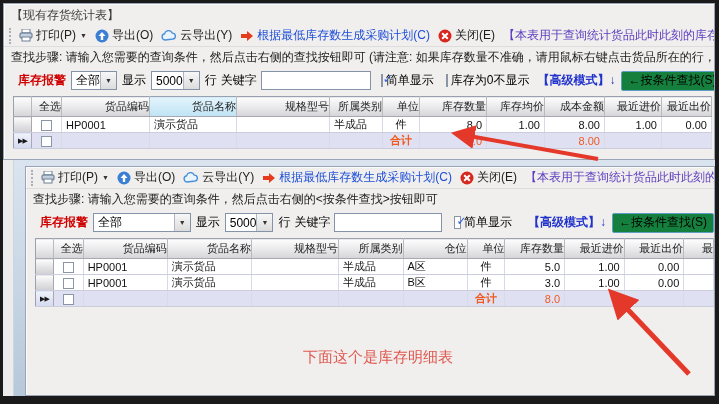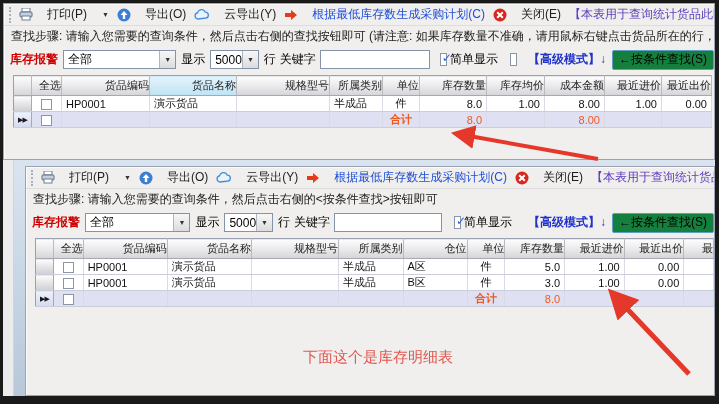--- a/index.html
+++ b/index.html
@@ -15,28 +15,28 @@
   .panel { position:absolute; background:#f0efed; border:1px solid #9aa4b4;
     box-shadow:inset 1px 1px 0 #fbfbfb; overflow:hidden; }
   .panel-top { left:0; top:0; width:712px; height:157px; }
   .panel-bottom { left:22px; top:163px; width:690px; height:230px; }
 
   .panel-title { font-size:12px; color:#3c3c3c; padding:3px 0 1px 7px; }
 
   .toolbar { display:flex; align-items:center; height:22px; padding-left:3px;
     border-bottom:1px solid #dddddd; font-size:12px; color:#1d1d1d; white-space:nowrap; }
   .grip { width:5px; height:16px; border-left:2px dotted #a8b0bc; margin:0 4px 0 2px; }
-  .tbtn { display:inline-flex; align-items:center; gap:14px; padding:1px 4px; cursor:default; }
+  .tbtn { display:inline-flex; align-items:center; gap:3px; padding:1px 4px; cursor:default; }
   .caret { font-size:7px; color:#333; margin-left:1px; }
   .red-text { color:#1d4ed8; }
   .purple-note { color:#5b3bbf; font-size:12px; margin-left:4px; }
 
   .helpline { font-size:12px; color:#1c1c1c; padding:2px 0 2px 7px; white-space:nowrap; }
 
-  .filterbar { display:flex; align-items:center; height:25px; padding-left:6px;
+  .filterbar { display:flex; align-items:center; height:25px; padding-left:14px;
     font-size:12px; white-space:nowrap; }
   .lbl-alarm { color:#cf0000; font-weight:bold; margin-right:5px; }
   .combo { display:inline-flex; align-items:center; justify-content:space-between;
     height:19px; background:#fff; border:1px solid #8593a8; font-size:12px; padding-left:4px; }
   .combo-arrow { width:16px; height:100%; display:flex; align-items:center; justify-content:center;
     font-size:7px; color:#333; background:linear-gradient(#f7f7f7,#dcdcdc);
     border-left:1px solid #aeb6c2; }
   .txt-input { height:19px; border:1px solid #8593a8; background:#fff; font-size:12px;
     padding:0 3px; font-family:"Liberation Sans","DejaVu Sans",sans-serif; }
   .cb { position:relative; display:inline-block; width:13px; height:13px; background:#fff;
@@ -72,20 +72,21 @@
   .icon { display:inline-block; line-height:0; }
 </style>
 </head>
 <body>
 
 <div class="window">
 <div class="client">
 <div class="left-strip"></div>
 
 <div class="panel panel-top">
+  <div class="panel-title">【现有存货统计表】</div>
 
   <div class="toolbar">
     <span class="grip"></span>
     <span class="tbtn">
       <span class="icon">
         <svg width="14" height="13" viewBox="0 0 14 13">
                 <rect x="3" y="0" width="8" height="4" fill="#fff" stroke="#6e7f96"></rect>
                 <rect x="1" y="4" width="12" height="5" rx="1" fill="#c3d0de" stroke="#5a6d86"></rect>
                 <rect x="3" y="8" width="8" height="4" fill="#fff" stroke="#6e7f96"></rect>
               </svg>
@@ -142,20 +143,21 @@
     <span class="combo" style="width:68px">
       <span>5000</span>
       <span class="combo-arrow">▼</span>
     </span>
     <span style="margin:0 4px 0 5px">行</span>
     <span style="margin-right:4px">关键字</span>
     <input class="txt-input" style="width: 110px;" value="">
     <span class="cb checked" style="margin:0 3px 0 10px"></span>
     <span>简单显示</span>
     <span class="cb" style="margin:0 3px 0 12px"></span>
+    <span>库存为0不显示</span>
     <span class="adv-link" style="margin-left:8px">【高级模式】↓</span>
     <button class="btn-search">←按条件查找(S)</button>
   </div>
 
   <table class="grid">
     <colgroup>
       <col style="width:18px">
             <col style="width:30px">
             <col style="width:88px">
             <col style="width:87px">

